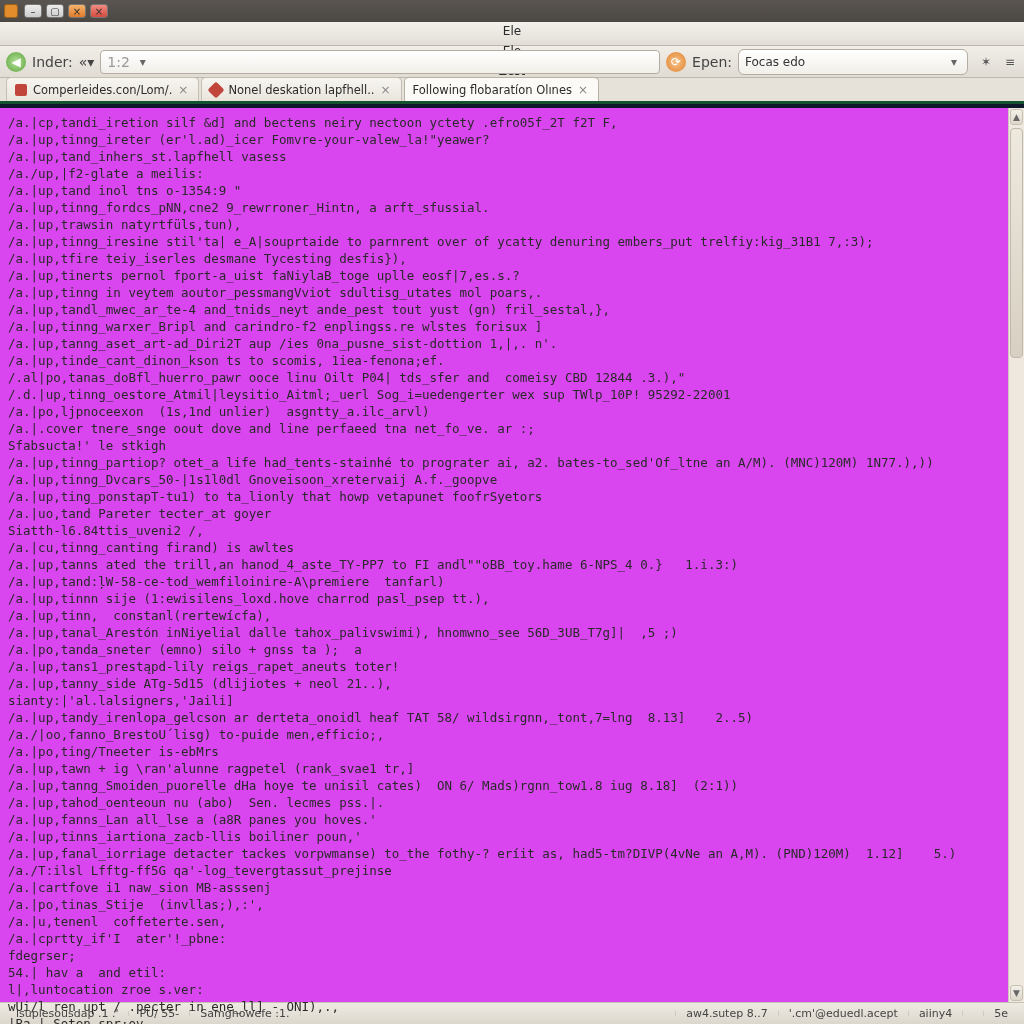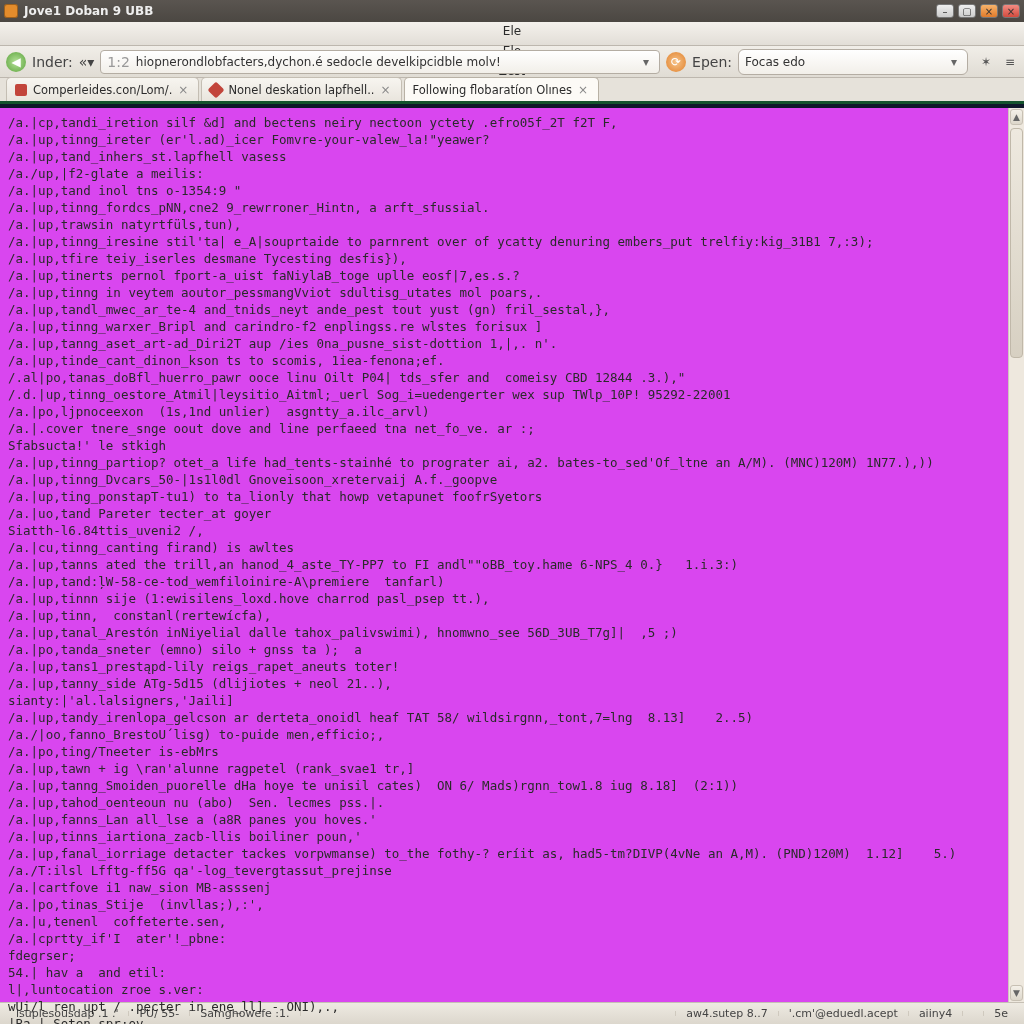--- a/index.html
+++ b/index.html
@@ -48,21 +48,20 @@
   .statusbar { height:22px; background:linear-gradient(#eeeae2,#dcd7cd); border-top:1px solid #c6c0b5; display:flex; align-items:center; font-size:11px; color:#444; padding:8px 6px; gap:0;}
   .statusbar .cell { padding:0 10px; border-right:1px solid #cfc9be; height:100%; display:flex; align-items:center;}
   .statusbar .spacer { flex:1; border-right:1px solid #cfc9be; height:100%;}
   .statusbar .cell.last { border-right:none;}
 </style>
 </head>
 <body>
 
 <div class="titlebar">
   <div class="tb-icon"></div>
-  <div class="title">Jove1 Doban 9 UBB</div>
   <div class="winbtns">
     <div class="winbtn">–</div>
     <div class="winbtn">▢</div>
     <div class="winbtn close1">×</div>
     <div class="winbtn close2">×</div>
   </div>
 </div>
 
 <div class="menubar">
   <div class="menuitem">Ele</div>
@@ -73,21 +72,20 @@
   <div class="menuitem">Sotwoier</div>
   <div class="menuitem">Help</div>
 </div>
 
 <div class="toolbar">
   <div class="tbicon green">◀</div>
   <span class="lbl">Inder:</span>
   <span class="lbl">«▾</span>
   <div class="urlbox">
     <span class="lbl" style="color:#999">1:2</span>
-    <input type="text" value="hiopnerondlobfacters,dychon.é sedocle develkipcidble molv!" style="">
     <span class="dropbtn">▾</span>
   </div>
   <div class="tbicon orange">⟳</div>
   <span class="lbl">Epen:</span>
   <div class="openbox">
     <input type="text" value="Focas edo" style="">
     <span class="dropbtn">▾</span>
   </div>
   <div class="righticons">
     <div class="sqicon">✶</div>

